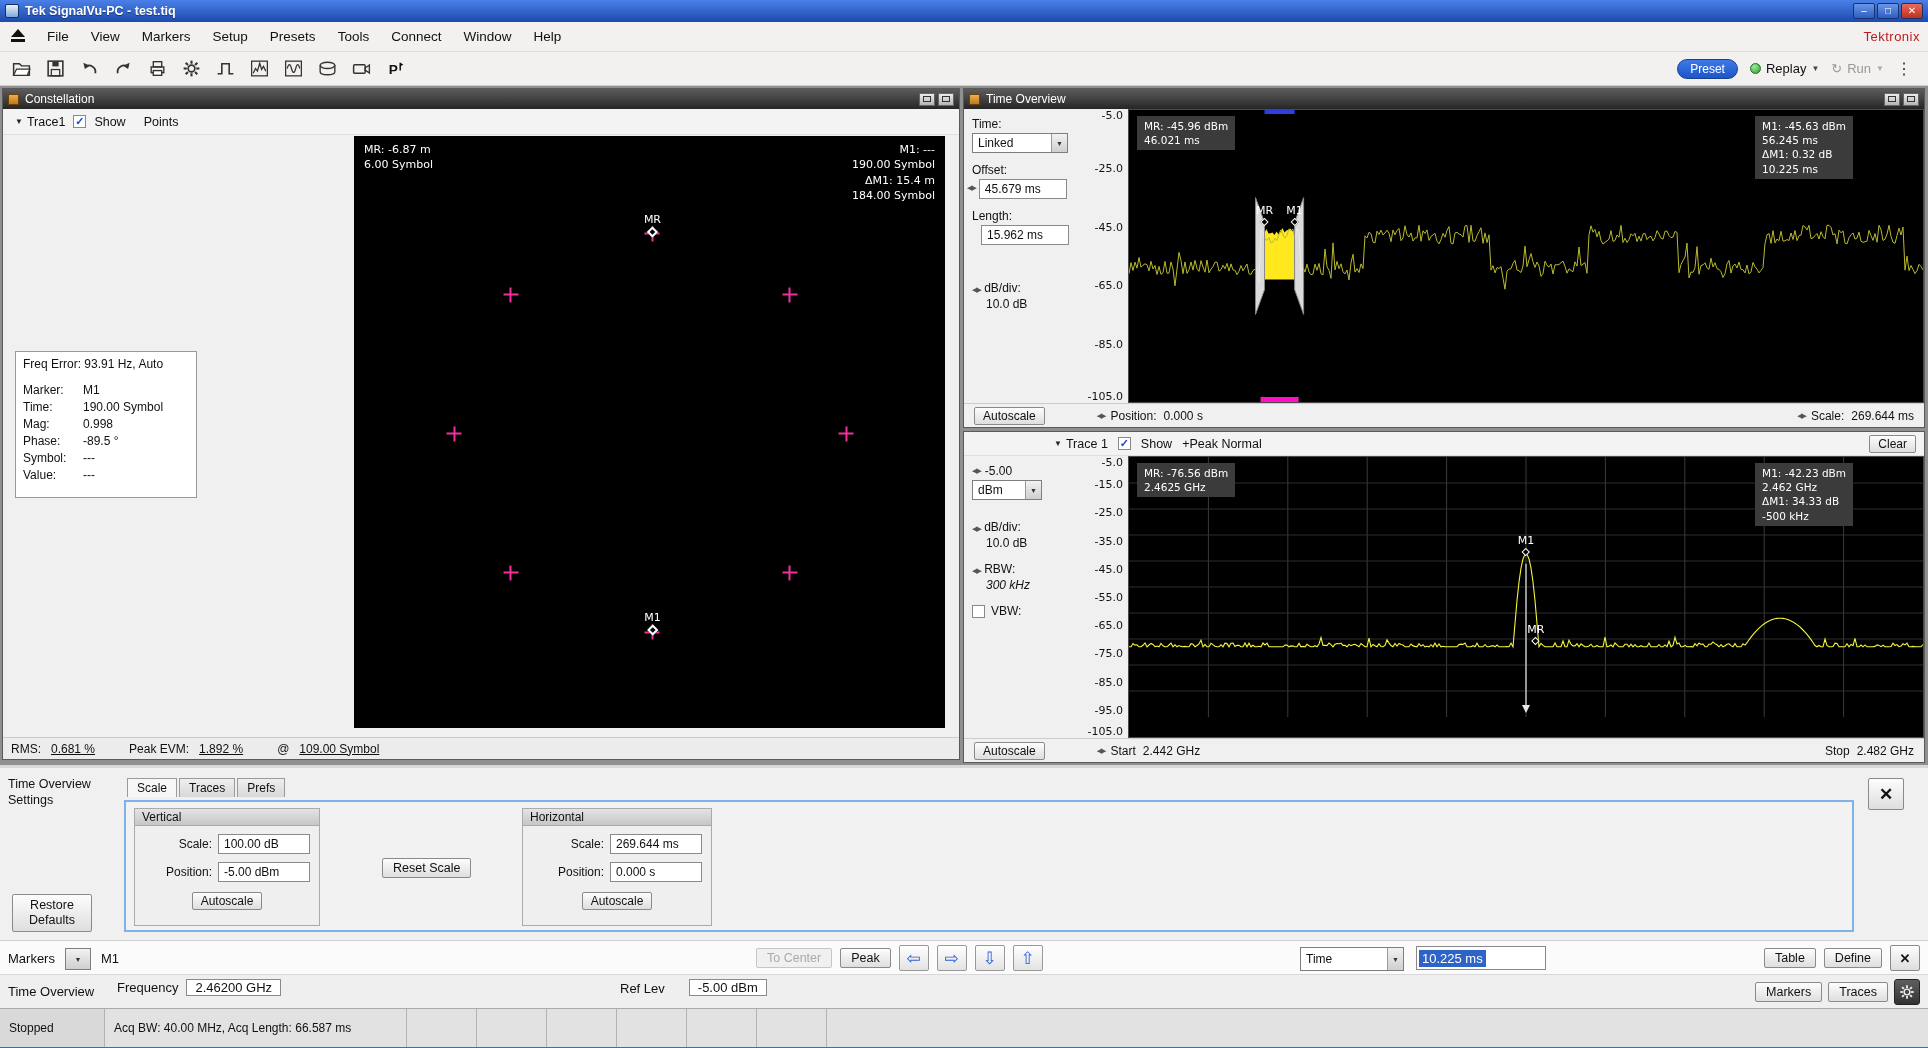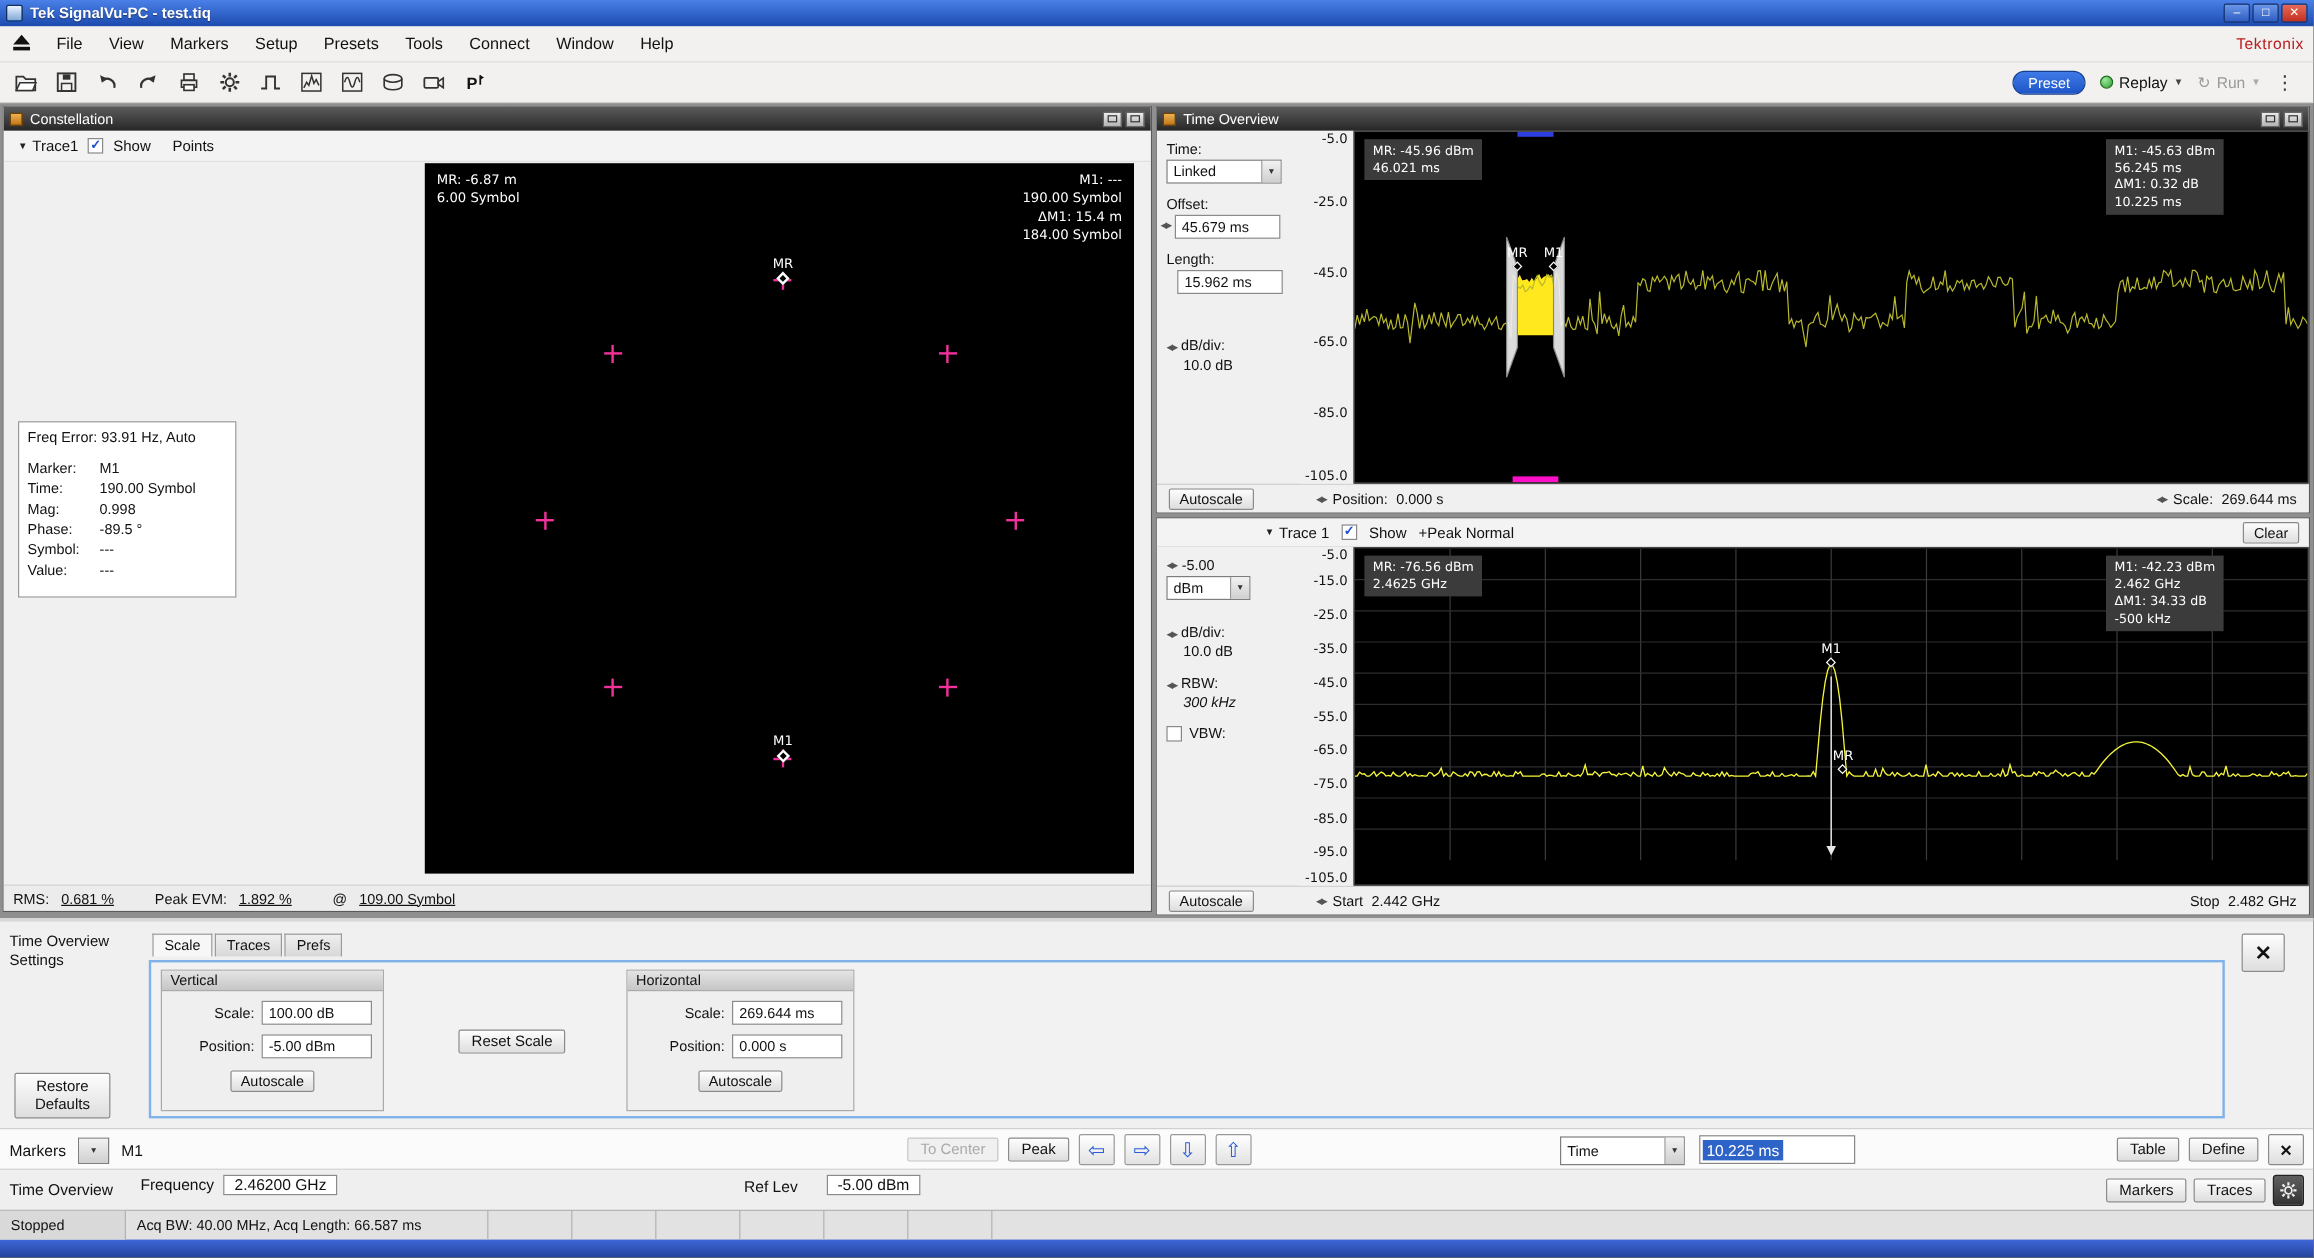--- a/index.html
+++ b/index.html
@@ -142,21 +142,21 @@
 .arrowbtn{width:30px;height:26px;display:flex;align-items:center;justify-content:center;border:1px solid #999;background:linear-gradient(#fff,#e2e2e2);color:#2a5cd8;font-size:17px;border-radius:2px;}
 .mval{border:1px solid #888;height:24px;width:130px;display:flex;align-items:center;background:#fff;padding:0 2px;}
 .mval .sel{background:#2e63c8;color:#fff;padding:1px 3px;font-size:13px;}
 .freq-bar{position:relative;height:34px;background:#efefef;border-top:1px solid #d8d8d8;font-size:13px;}
 .fb-left{position:absolute;left:8px;top:9px;}
 .fb-freq{position:absolute;left:117px;top:4px;display:flex;align-items:center;gap:8px;}
 .fb-ref{position:absolute;left:620px;top:4px;display:flex;align-items:flex-end;gap:24px;}
 .fb-right{position:absolute;right:8px;top:4px;display:flex;align-items:center;gap:6px;}
 .fb-field{background:#fff;border:1px solid #8a8a8a;padding:0 8px;font-size:13px;}
 .gearbtn{width:26px;height:26px;display:flex;align-items:center;justify-content:center;background:linear-gradient(#5f5f5f,#333);border:1px solid #222;border-radius:3px;}
-.status-bar{height:25px;background:#e2e2e2;border-top:1px solid #aaa;display:flex;font-size:12px;}
+.status-bar{height:39px;background:#e2e2e2;border-top:1px solid #aaa;display:flex;font-size:12px;}
 .sb-cell{border-right:1px solid #b2b2b2;display:flex;align-items:center;padding:0 9px;}
 .sb-state{width:105px;background:#d9d9d9;}
 .sb-acq{width:302px;}
 .sb-empty{width:70px;}
 .sb-fill{flex:1;border-right:none;}
 .bottom-strip{height:15px;background:linear-gradient(#3f66d8,#24439c);}
 </style>
 </head>
 <body>
 

